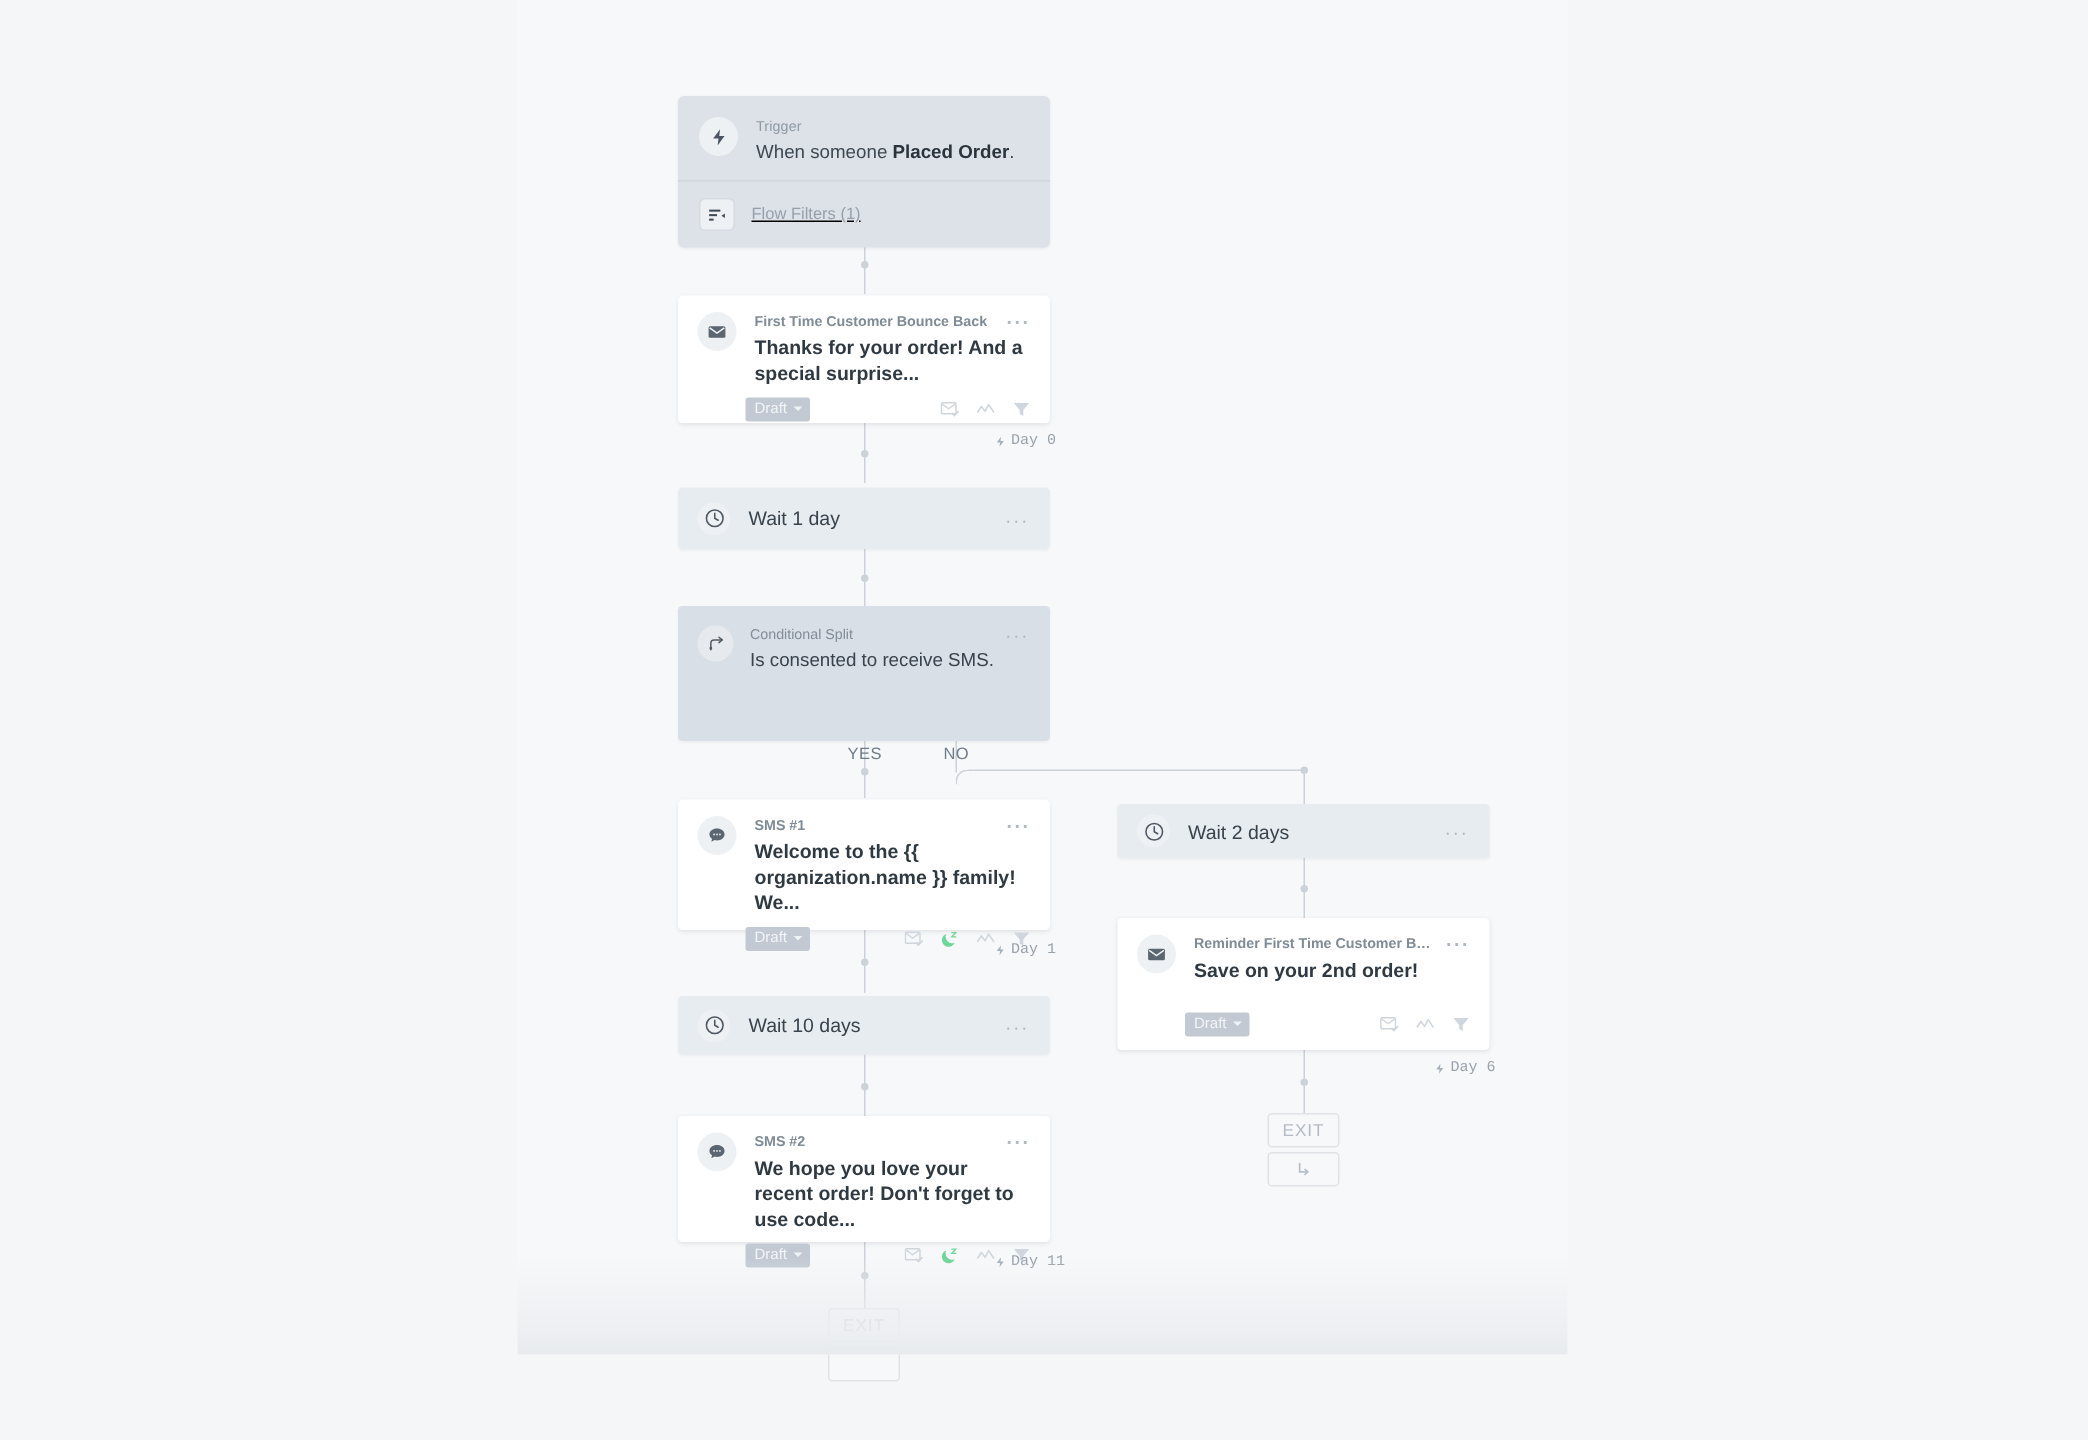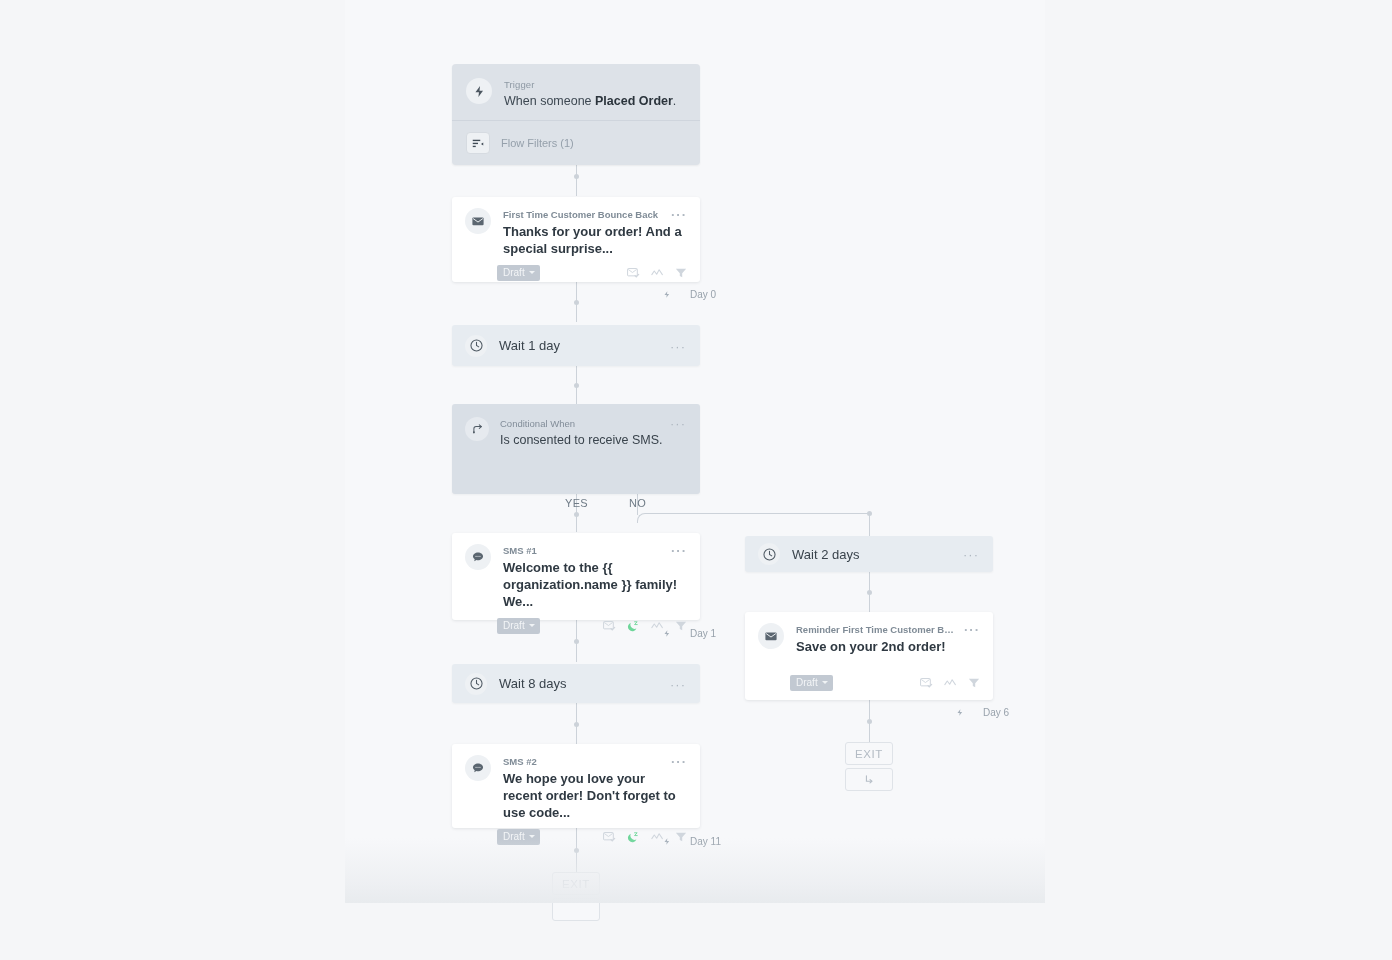--- a/index.html
+++ b/index.html
@@ -61,20 +61,21 @@
     box-shadow: 0 1px 2px rgba(40,50,60,0.07);
   }
   .trigger-top {
     display: flex; align-items: flex-start;
     padding: 14px 16px 10px 14px;
   }
   .trigger-divider { height: 1px; background: #cfd5dd; margin: 0 0px; }
   .trigger-bottom {
     display: flex; align-items: center;
     padding: 11px 16px 11px 14px;
+    text-decoration: underline;
   }
 
   .av {
     flex: 0 0 auto;
     width: 26px; height: 26px;
     border-radius: 50%;
     background: #eef1f4;
     display: flex; align-items: center; justify-content: center;
     margin-right: 12px;
   }
@@ -194,22 +195,23 @@
     position: absolute;
     font-size: 11px;
     color: #6f7b86;
     letter-spacing: .3px;
   }
 
   .day-tag {
     position: absolute;
     font-size: 10px;
     color: #98a2ac;
-    display: flex; align-items: center; gap: 19px;
+    display: flex; align-items: center; gap: 3px;
     white-space: nowrap;
+    font-family: Liberation Mono, monospace;
   }
 
   .exit-box {
     position: absolute;
     box-sizing: border-box;
     border: 1px solid #dfe3e8;
     background: #f7f8fa;
     border-radius: 3px;
     display: flex; align-items: center; justify-content: center;
     font-size: 11.5px;
@@ -347,21 +349,21 @@
     <div class="split-head">
       <span class="av" style="width:24px;height:24px;background:#e6eaef;margin-right:11px;">
         <svg width="13" height="13" viewBox="0 0 18 18">
             <path d="M4 14V8a3 3 0 013-3h7" stroke="#515c66" stroke-width="1.4" fill="none" stroke-linecap="round"></path>
             <path d="M11.5 2.5L14.5 5l-3 2.5" stroke="#515c66" stroke-width="1.4" fill="none" stroke-linecap="round" stroke-linejoin="round"></path>
             <path d="M4 14a1.3 1.3 0 100-2.6A1.3 1.3 0 004 14z" fill="#515c66"></path>
           </svg>
       </span>
       <div style="flex:1 1 auto;min-width:0;">
         <div style="display:flex;align-items:flex-start;">
-          <div class="split-name" style="flex:1 1 auto;">Conditional When</div>
+          <div class="split-name" style="flex:1 1 auto;">Conditional Split</div>
           <div class="dots">···</div>
         </div>
         <div class="split-sub">Is consented to receive SMS.</div>
       </div>
     </div>
   </div>
   <div class="branch-label" style="left:565px; top:497px;">YES</div>
   <div class="branch-label" style="left:629px; top:497px;">NO</div>
 
   <div class="node msg-card" style="left:452px; top:533px; width:248px; height:87px;">
@@ -421,21 +423,21 @@
     <span>Day 1</span>
   </div>
 
   <div class="node wait-card" style="left:452px; top:664px; width:248px; height:39px;">
     <span class="av" style="width:22px;height:22px;margin-right:0;">
       <svg width="15" height="15" viewBox="0 0 20 20">
           <circle cx="10" cy="10" r="7.4" stroke="#4e5963" stroke-width="1.4" fill="none"></circle>
           <path d="M10 5.6V10l3 1.8" stroke="#4e5963" stroke-width="1.4" fill="none" stroke-linecap="round"></path>
         </svg>
     </span>
-    <span class="wait-label">Wait 8 days</span>
+    <span class="wait-label">Wait 10 days</span>
     <span class="dots">···</span>
   </div>
 
   <div class="node msg-card" style="left:452px; top:744px; width:248px; height:84px;">
     <div class="msg-head">
       <span class="av">
         <svg width="14" height="14" viewBox="0 0 20 20">
             <path d="M10 3.4c-4 0-7.2 2.5-7.2 5.6 0 1.7 1 3.2 2.5 4.2L4.6 16l3.2-1.6c.7.2 1.4.3 2.2.3 4 0 7.2-2.5 7.2-5.7S14 3.4 10 3.4z" fill="#5b6670"></path>
             <circle cx="7.2" cy="9" r="0.85" fill="#eef1f4"></circle>
             <circle cx="10" cy="9" r="0.85" fill="#eef1f4"></circle>

